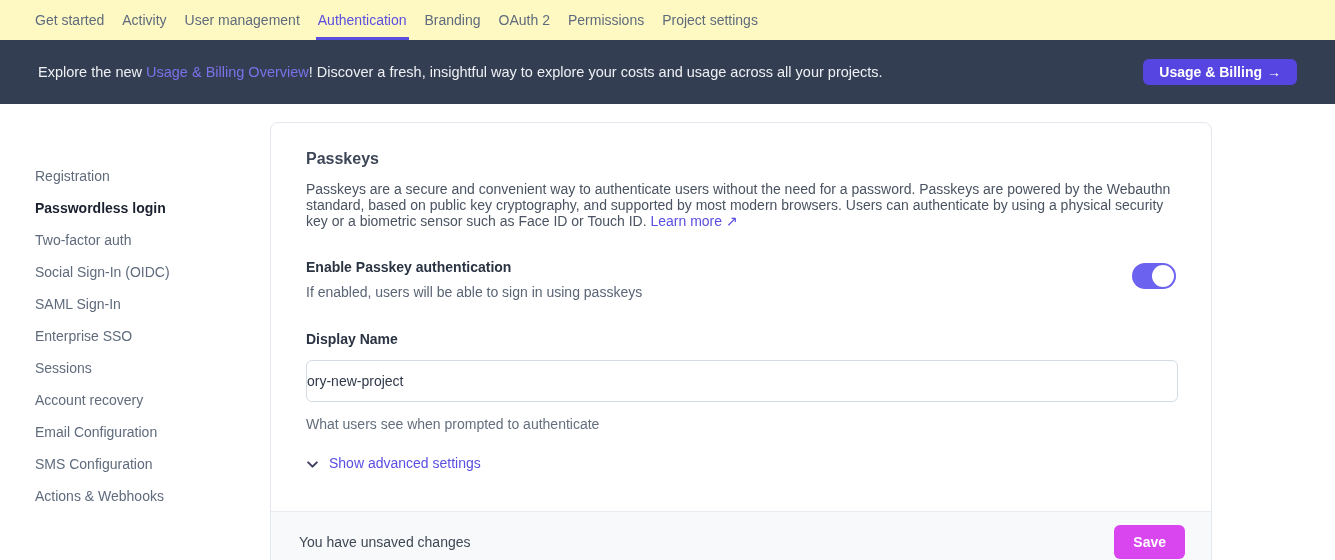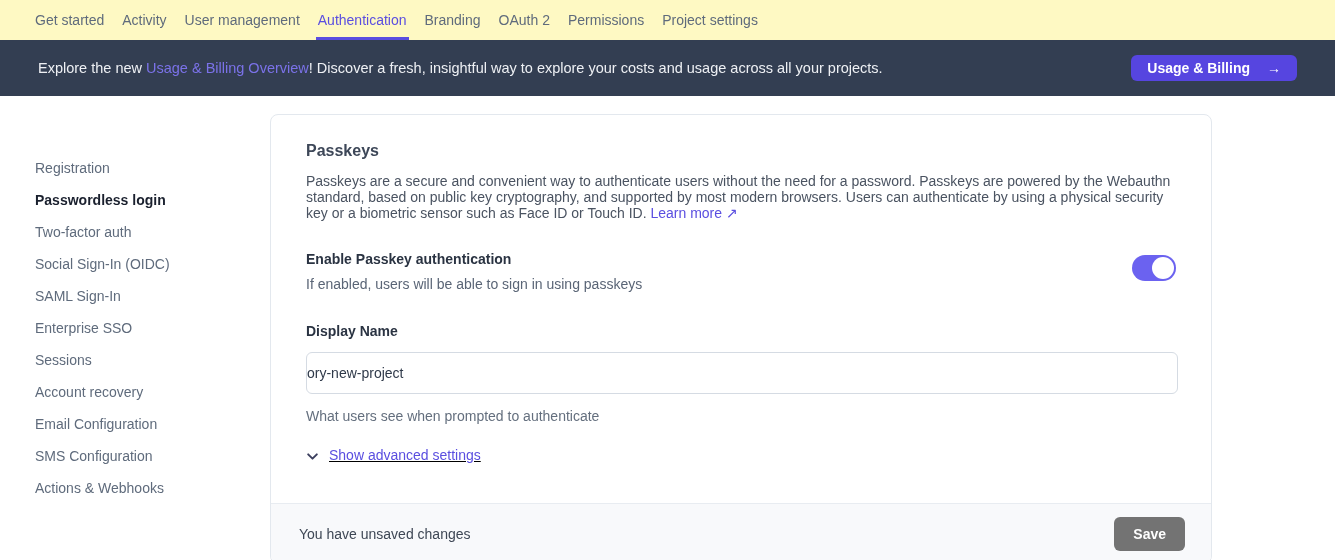--- a/index.html
+++ b/index.html
@@ -28,21 +28,21 @@
   .topnav .tab.active::after {
     content: "";
     position: absolute;
     left: -2px; right: -2px; bottom: 0;
     height: 3px;
     background: #5a4ee0;
   }
 
   
   .banner {
-    height: 56px;
+    height: 64px;
     background: #333e52;
     display: flex;
     align-items: center;
     padding: 0 38px;
     color: #eef0f4;
     font-size: 14.5px;
   }
   .banner .msg { white-space: nowrap; }
   .banner a.banner-link { color: #7b72e9; text-decoration: none; cursor: pointer; }
   .banner .usage-btn {
@@ -50,21 +50,21 @@
     background: #5645e0;
     color: #ffffff;
     border: none;
     border-radius: 6px;
     font-family: "Liberation Sans", sans-serif;
     font-size: 14px;
     font-weight: 700;
     padding: 5px 16px;
     display: flex;
     align-items: center;
-    gap: 17px;
+    gap: 5px;
     cursor: pointer;
     white-space: nowrap;
   }
 
   
   .content { display: flex; background: #ffffff; }
 
   .sidebar {
     width: 270px;
     padding: 56px 0 0 35px;
@@ -149,36 +149,35 @@
   }
   .helper-text { margin-top: 14px; font-size: 14px; color: #646f7e; }
 
   .advanced-row {
     margin-top: 23px;
     display: flex;
     align-items: flex-end;
     gap: 10px;
     cursor: pointer;
     width: fit-content;
-    text-decoration: underline;
   }
   .advanced-row .adv-label { font-size: 14px; color: #5a4ee0; }
 
   .card-footer {
     background: #f8f9fb;
     border-top: 1px solid #e8ecf1;
     padding: 12px 26px 12px 28px;
     display: flex;
     align-items: center;
     justify-content: space-between;
     min-height: 60px;
   }
   .footer-status { font-size: 14px; color: #3e4755; }
   .save-btn {
-    background: #737373;
+    background: #d946ef;
     color: #ffffff;
     border: none;
     border-radius: 6px;
     font-family: "Liberation Sans", sans-serif;
     font-size: 14px;
     font-weight: 700;
     padding: 9px 19px;
     cursor: pointer;
   }
 </style>

